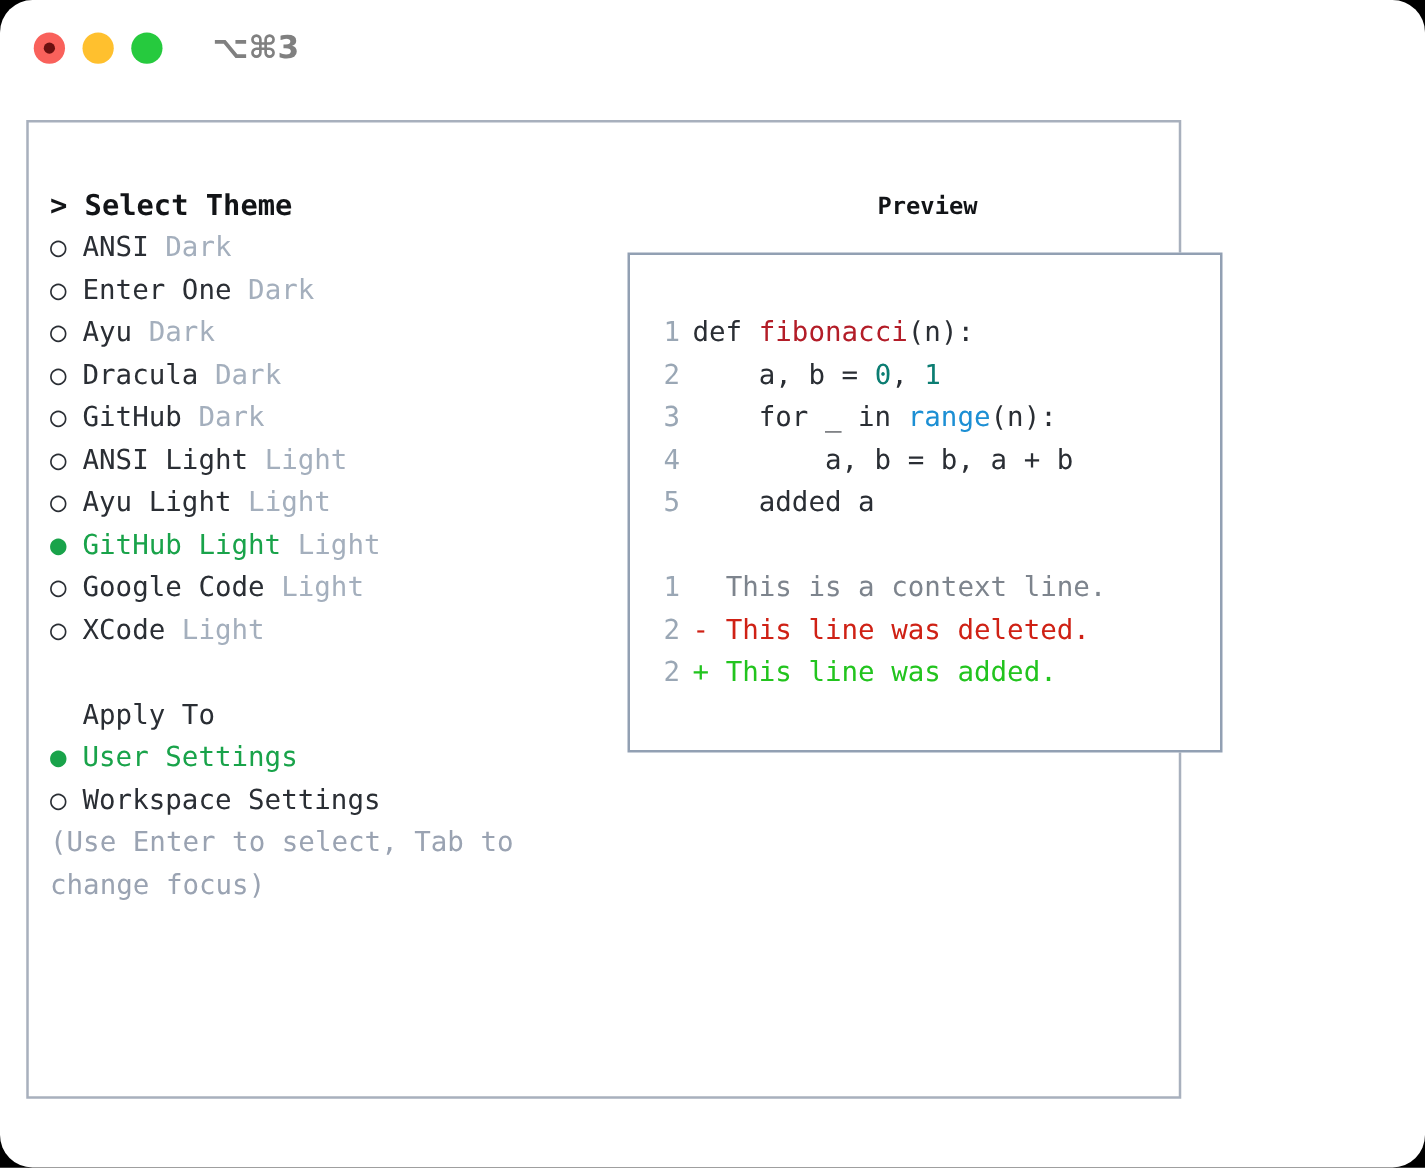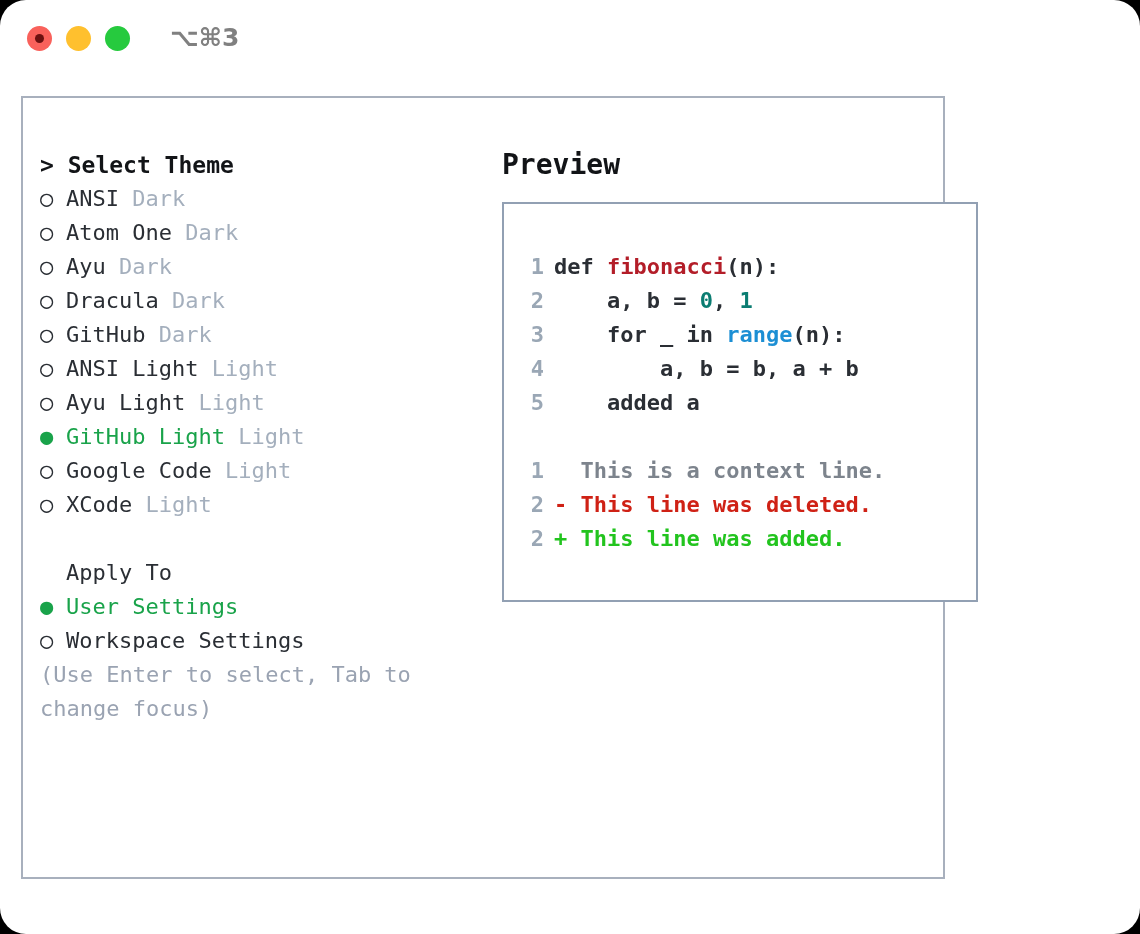--- a/index.html
+++ b/index.html
@@ -121,34 +121,34 @@
   }
 
   
   #right-col {
     position: absolute;
     left: 479px;
     top: 50px;
     width: 480px;
   }
   #preview-title {
-    font-size: 28px;
+    font-size: 19px;
     font-weight: bold;
     color: #121417;
     line-height: 34px;
+    text-align: center;
   }
   #preview-box {
     margin-top: 20px;
     width: 476px;
     height: 400px;
     border: 2px solid #92a0b3;
     box-sizing: border-box;
     background: #ffffff;
     padding: 46px 0 0 18px;
-    font-weight: bold;
   }
   .code-line {
     height: 34px;
     line-height: 34px;
     font-size: 22px;
     white-space: pre;
     color: #2a2e34;
   }
   .ln {
     display: inline-block;
@@ -183,21 +183,21 @@
 
     <div id="left-col">
 
       <div class="row heading">&gt; Select Theme</div>
 
       <div class="row">
         <span class="bullet empty">○</span><span class="label">ANSI</span><span> </span><span class="tag">Dark</span>
       </div>
 
       <div class="row">
-        <span class="bullet empty">○</span><span class="label">Atom One</span><span> </span><span class="tag">Dark</span>
+        <span class="bullet empty">○</span><span class="label">Enter One</span><span> </span><span class="tag">Dark</span>
       </div>
 
       <div class="row">
         <span class="bullet empty">○</span><span class="label">Ayu</span><span> </span><span class="tag">Dark</span>
       </div>
 
 
       <div class="row">
         <span class="bullet empty">○</span><span class="label">Dracula</span><span> </span><span class="tag">Dark</span>
       </div>

